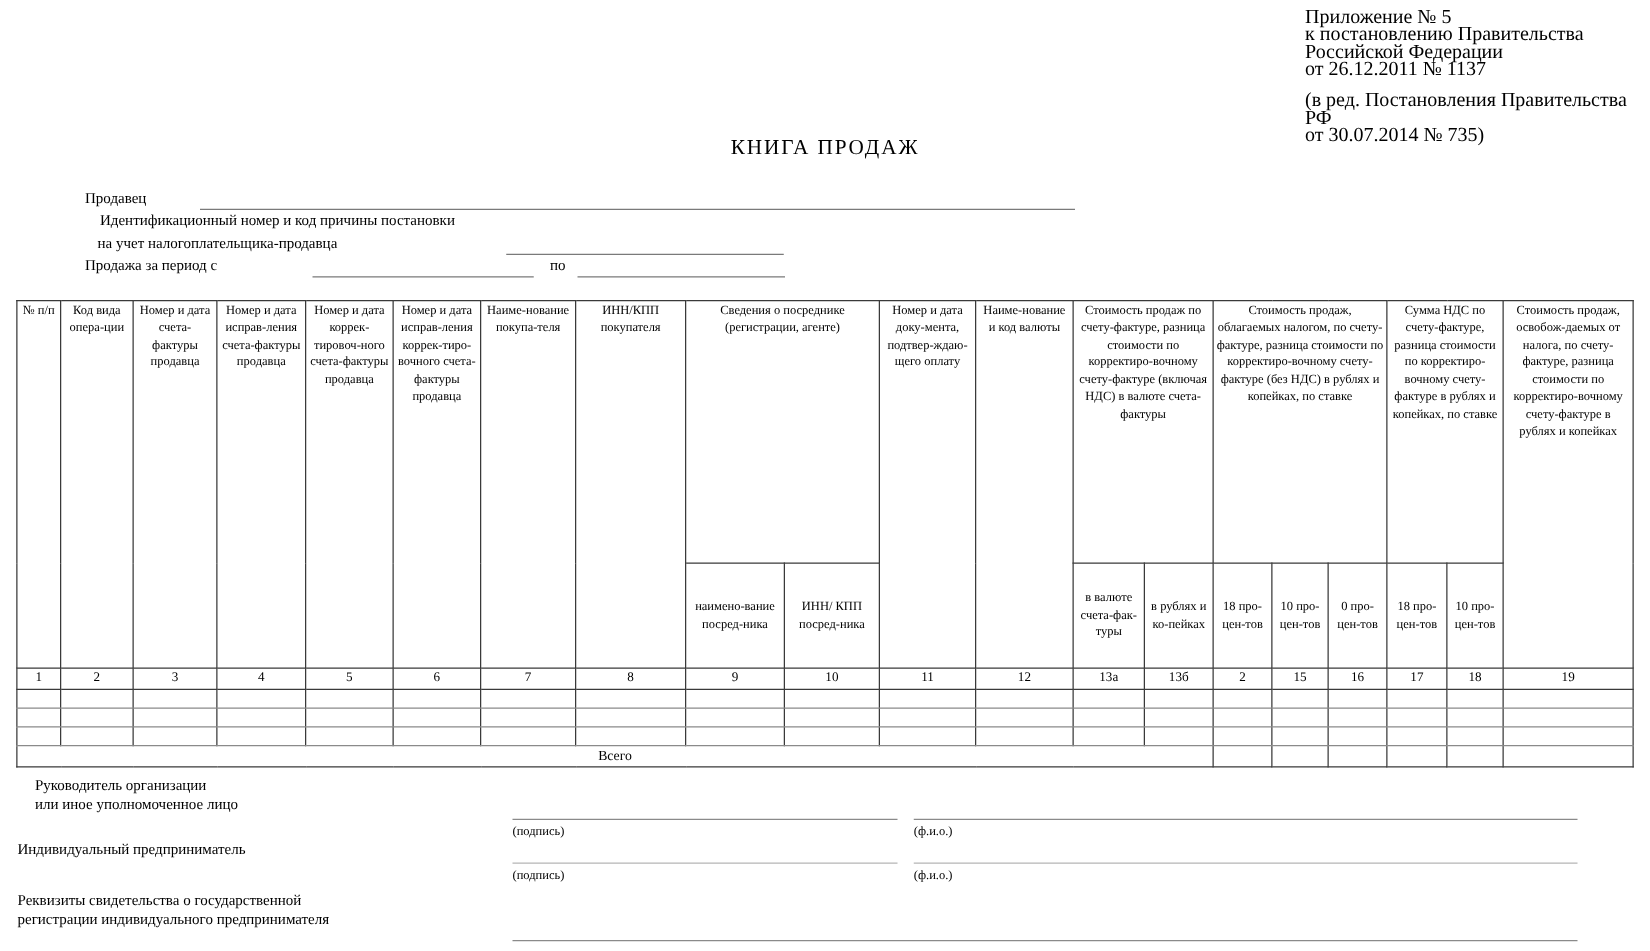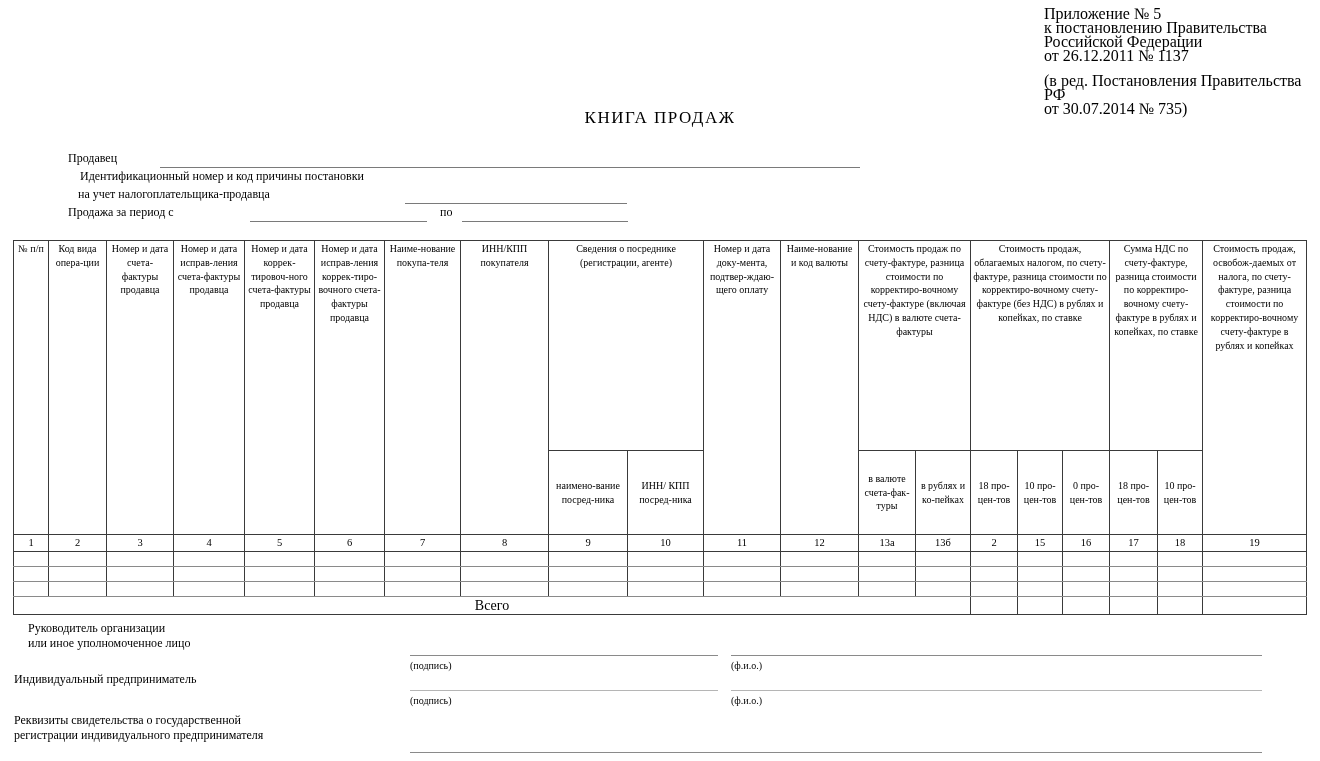--- a/index.html
+++ b/index.html
@@ -24,21 +24,21 @@
     border:1px solid #3a3a3a;font-weight:normal;text-align:center;
     padding:1px 2px;overflow:hidden;}
   table.sales thead th{font-size:10px;line-height:1.38;}
   tr.hdr1 th{vertical-align:top;height:207px;}
   tr.hdr2 th{vertical-align:middle;height:81px;}
   tr.numrow{height:17px;}
   tr.numrow td{font-size:10.5px;line-height:1.1;padding:0 1px;}
   tr.drow{height:15px;}
   tr.drow td{border-color:#8a8a8a #3a3a3a;padding:0;}
   tr.totalrow{height:17px;}
-  tr.totalrow td{font-size:14px;line-height:1.1;}
+  tr.totalrow td{font-size:11px;line-height:1.1;}
   
   .footer-label{position:absolute;font-size:12px;line-height:15px;white-space:nowrap;}
   .sigline{position:absolute;border-bottom:1px solid #8a8a8a;height:0;}
   .sigline.light{border-bottom-color:#b5b5b5;}
   .caption{position:absolute;text-align:left;font-size:10px;}
 </style>
 </head>
 <body>
 
 <div class="page">

